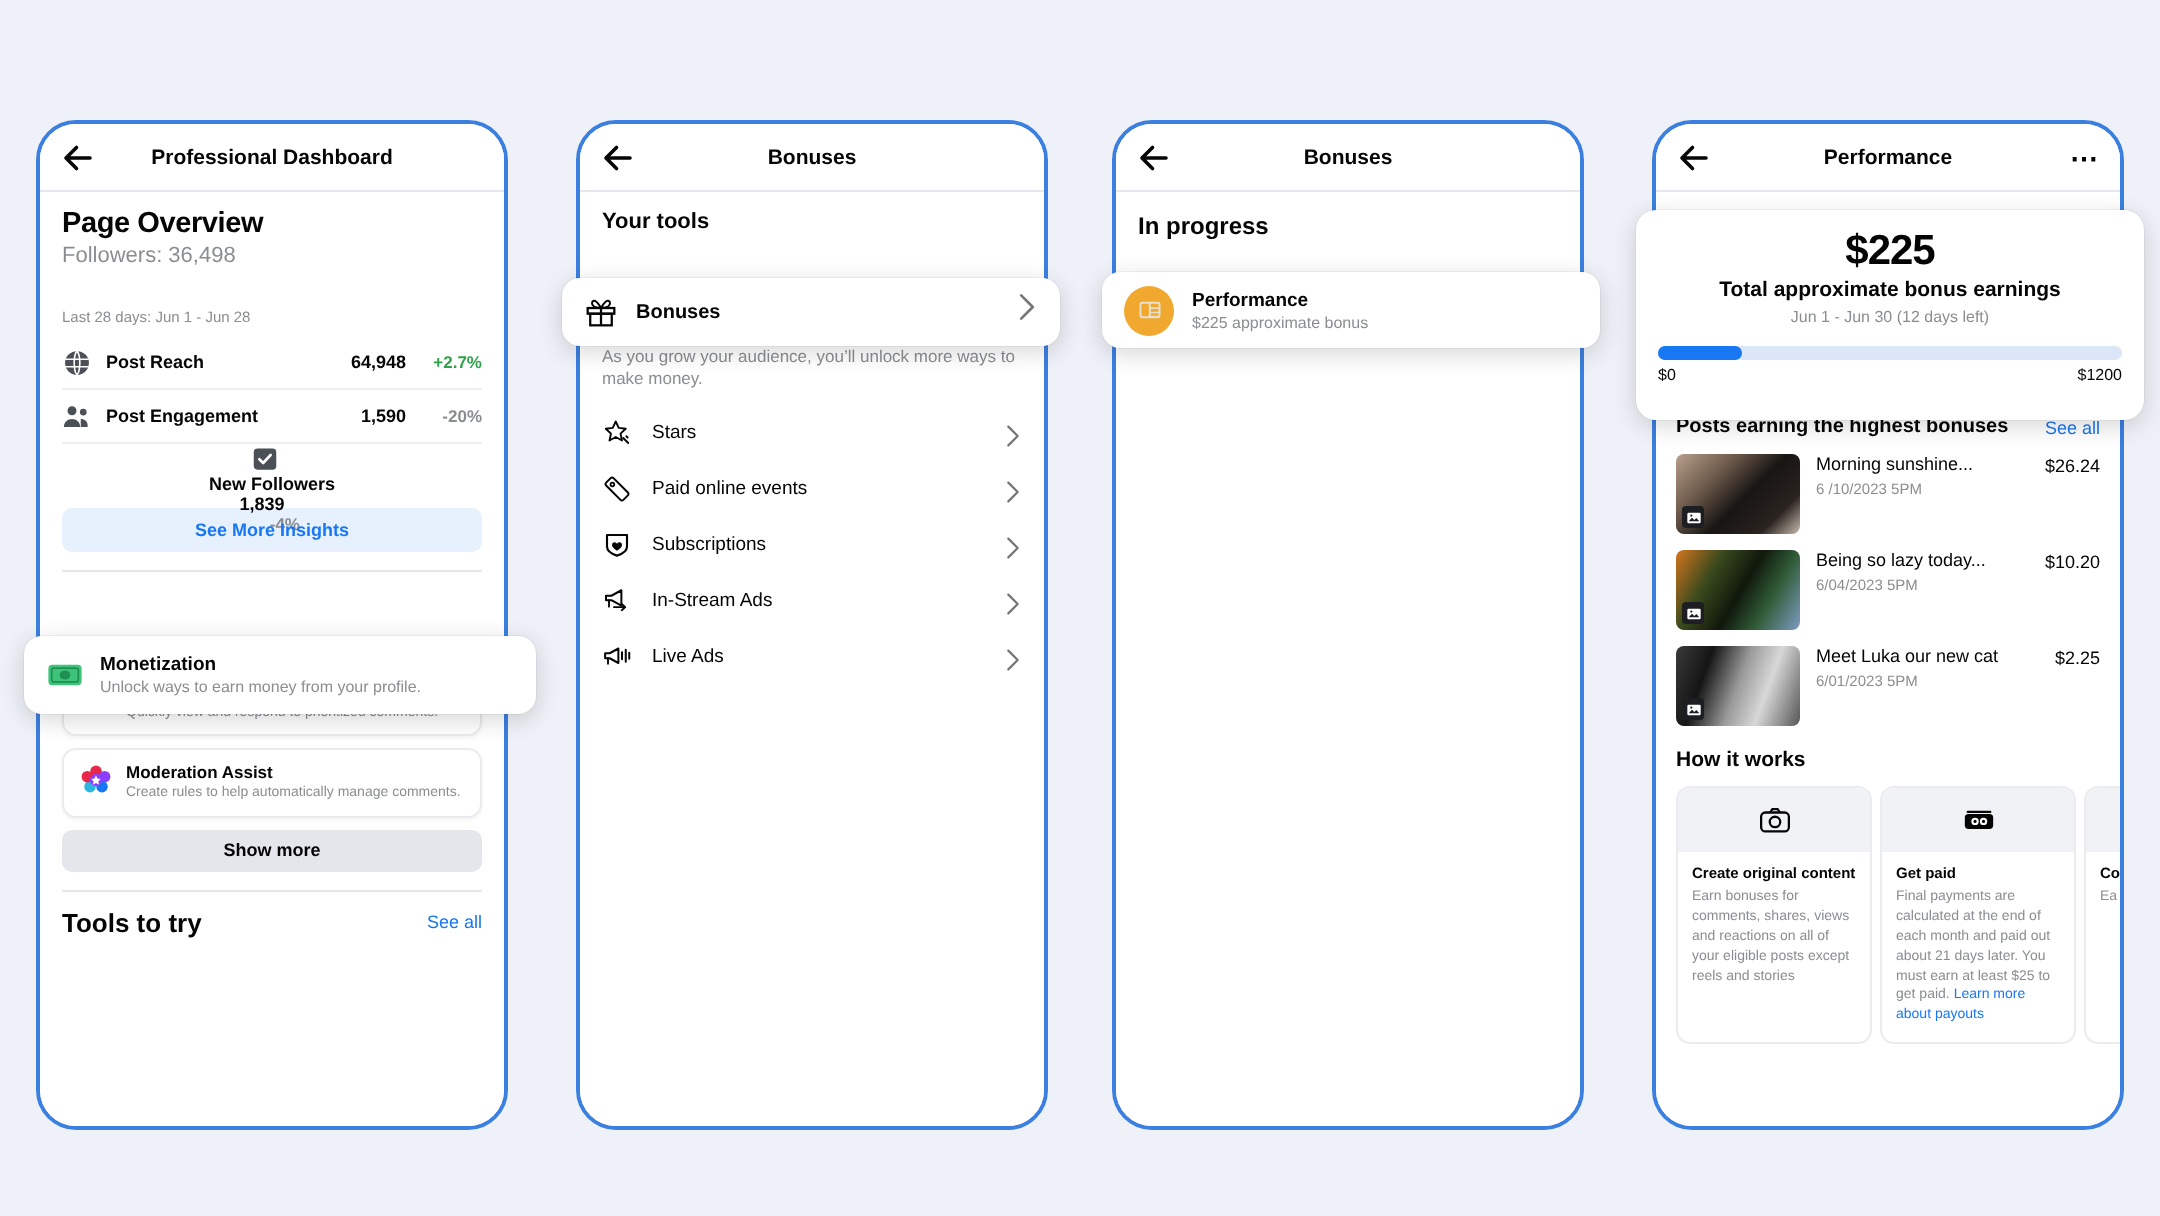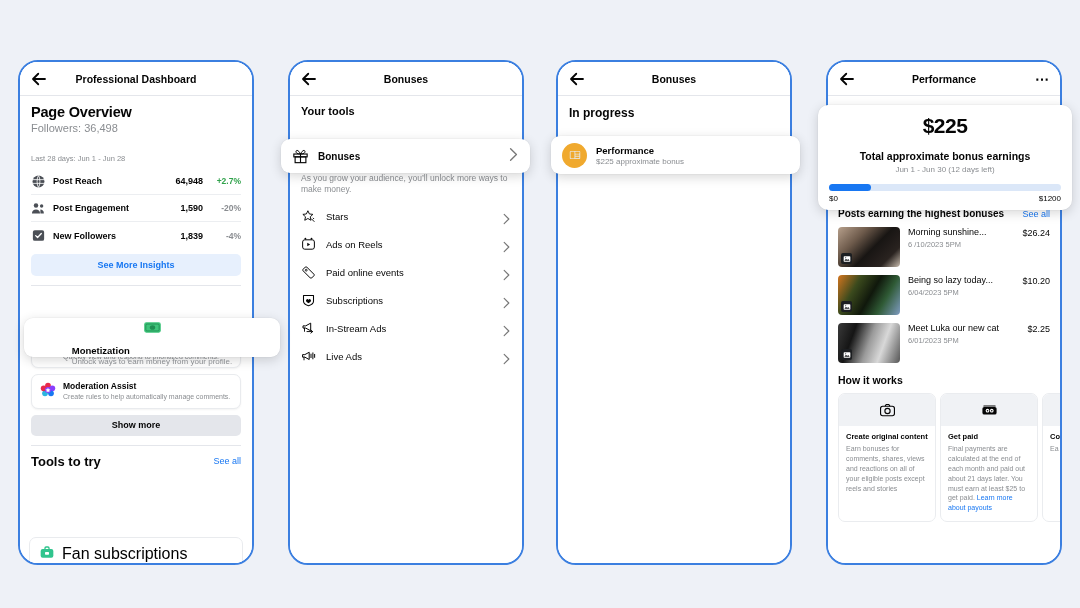--- a/index.html
+++ b/index.html
@@ -49,21 +49,21 @@
 
   
   .s1-body { padding: 8px 11px 0 11px; }
   .s1-h1 { font-size: 14.5px; font-weight: bold; color:#050505; letter-spacing:-0.2px;}
   .s1-followers { font-size: 11px; color:#8a8d91; margin-top: 2px; }
   .s1-range { font-size: 7.5px; color:#8a8d91; margin-top: 20px; }
   .metric {
     display:flex; align-items:center; height: 27px;
     border-bottom: 1px solid #eceef1; font-size: 9px;
   }
-  .metric:last-of-type { border-bottom: none; }
+  .metric:last-of-type { border-bottom: none; flex-direction: column; }
   .metric .mi { width: 15px; height: 15px; flex:0 0 15px; margin-right:7px; }
   .metric .mlabel { font-weight: bold; color:#050505; flex: 1; }
   .metric .mval { font-weight: bold; color:#050505; margin-right: 10px; }
   .metric .mdelta { width: 28px; text-align:right; font-size:8.5px; font-weight:bold;}
   .mdelta.pos { color:#31a24c; }
   .mdelta.neg { color:#8a8d91; }
   .see-insights {
     margin-top: 5px; height: 22px; background:#e7f0fd; border-radius:5px;
     display:flex; align-items:center; justify-content:center;
     font-size: 9px; font-weight: bold; color:#1877f2;
@@ -90,34 +90,34 @@
     border-top-right-radius:7px; padding: 7px 9px; display:flex; gap:7px;
     align-items:flex-start;
   }
 
   
   .float-card {
     position: absolute; background:#fff; border-radius: 9px;
     box-shadow: 0 3px 12px rgba(0,0,0,0.16), 0 0 0 0.5px rgba(0,0,0,0.04);
     display:flex; align-items:center; z-index: 50;
   }
-  #monetization-card { left: 24px; top: 318px; width: 256px; height: 39px; padding: 0 11px; gap: 8px; flex-direction: column; }
+  #monetization-card { left: 12px; top: 318px; width: 256px; height: 39px; padding: 0 11px; gap: 8px; }
   #bonuses-card { left: 281px; top: 139px; width: 249px; height: 34px; padding: 0 11px; gap: 9px; }
   #performance-card { left: 551px; top: 136px; width: 249px; height: 38px; padding: 0 11px; gap: 9px; }
   #earnings-card {
     left: 818px; top: 105px; width: 254px; height: 105px;
     display:block; padding: 9px 11px 7px 11px; border-radius: 10px;
   }
 
   .fc-title { font-size: 9.5px; font-weight: bold; color:#050505; }
   .fc-sub { font-size: 8px; color:#8a8d91; margin-top: 1px; }
 
   
   .earn-amount { text-align:center; font-size: 21px; font-weight:bold; color:#050505; letter-spacing:-0.5px;}
-  .earn-label { text-align:center; font-size: 10.5px; font-weight:bold; color:#050505; margin-top:12px;}
+  .earn-label { text-align:center; font-size: 10.5px; font-weight:bold; color:#050505; margin-top:1px;}
   .earn-range { text-align:center; font-size: 8px; color:#8a8d91; margin-top: 3px; }
   .progress-track { height: 7px; border-radius: 4px; background:#dbe7f8; margin-top: 10px; position:relative; }
   .progress-fill { position:absolute; left:0; top:0; bottom:0; border-radius:4px; background:#1877f2; }
   .progress-ends { display:flex; justify-content:space-between; font-size:8px; color:#050505; margin-top:3px;}
 
   
   .s2-body { padding: 9px 11px 0 11px; }
   .s2-noteligible { font-size: 10.5px; font-weight:bold; color:#050505; }
   .s2-note { font-size: 8.5px; color:#8a8d91; line-height:1.35; margin-top:2px;}
   .elig-row {
@@ -268,30 +268,20 @@
         <div class="show-more">Show more</div>
 
         <div class="hr"></div>
 
         <div class="row-between">
           <span class="sec-title">Tools to try</span>
           <span class="see-all">See all</span>
         </div>
       </div>
 
-      <div class="fan-card">
-        <span class="fr-icon" style="width:16px;height:16px;flex:0 0 16px">
-          <svg viewBox="0 0 24 24" width="16" height="16">
-              <rect x="2.5" y="6" width="19" height="13" rx="3" fill="#30c48d"></rect>
-              <path d="M9 6V4.6A1.6 1.6 0 0110.6 3h2.8A1.6 1.6 0 0115 4.6V6" stroke="#30c48d" stroke-width="2" fill="none"></path>
-              <rect x="9" y="10.5" width="6" height="4" rx="1" fill="#fff"></rect>
-            </svg>
-        </span>
-        <span class="fr-label">Fan subscriptions</span>
-      </div>
     </div>
   </div>
 
   <div class="float-card" id="monetization-card">
     <span style="width:19px;height:19px;flex:0 0 19px">
       <svg viewBox="0 0 24 24" width="19" height="19">
           <rect x="1.5" y="5.5" width="21" height="13" rx="2.6" fill="#3ec47a"></rect>
           <rect x="3.6" y="7.6" width="16.8" height="8.8" rx="1.4" fill="none" stroke="#1f8f52" stroke-width="1.1"></rect>
           <ellipse cx="12" cy="12" rx="3.4" ry="2.9" fill="#1f8f52"></ellipse>
         </svg>
@@ -331,36 +321,20 @@
                 </svg>
             </span>
             <span class="er-label">Stars</span>
             <span class="chev">
               <svg viewBox="0 0 12 18" width="9" height="12">
                   <path d="M2.5 2l7 7-7 7" fill="none" stroke="#777" stroke-width="1.7" stroke-linecap="round" stroke-linejoin="round"></path>
                 </svg>
             </span>
           </div>
 
-          <div class="elig-row">
-            <span class="er-icon">
-              <svg viewBox="0 0 24 24" width="15" height="15">
-                  <rect x="2.6" y="4.5" width="18.8" height="15" rx="3.4" fill="none" stroke="#050505" stroke-width="1.6"></rect>
-                  <path d="M10 9.3l4.6 2.7-4.6 2.7z" fill="#050505"></path>
-                  <circle cx="7" cy="2.6" r="1.5" fill="#050505"></circle>
-                  <circle cx="16.8" cy="2.6" r="1.5" fill="#050505"></circle>
-                </svg>
-            </span>
-            <span class="er-label">Ads on Reels</span>
-            <span class="chev">
-              <svg viewBox="0 0 12 18" width="9" height="12">
-                  <path d="M2.5 2l7 7-7 7" fill="none" stroke="#777" stroke-width="1.7" stroke-linecap="round" stroke-linejoin="round"></path>
-                </svg>
-            </span>
-          </div>
 
           <div class="elig-row">
             <span class="er-icon">
               <svg viewBox="0 0 24 24" width="15" height="15">
                   <path d="M9.2 3.3l11.5 11.5a1.6 1.6 0 010 2.3l-3.6 3.6a1.6 1.6 0 01-2.3 0L3.3 9.2a1.6 1.6 0 010-2.3l3.6-3.6a1.6 1.6 0 012.3 0z" fill="none" stroke="#050505" stroke-width="1.6"></path>
                   <circle cx="8.3" cy="8.3" r="1.5" fill="none" stroke="#050505" stroke-width="1.4"></circle>
                 </svg>
             </span>
             <span class="er-label">Paid online events</span>
             <span class="chev">

